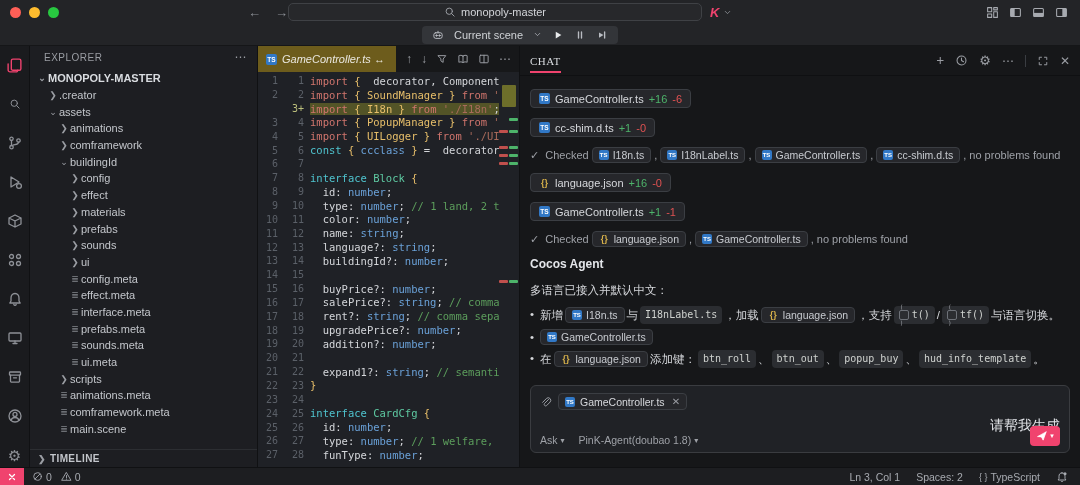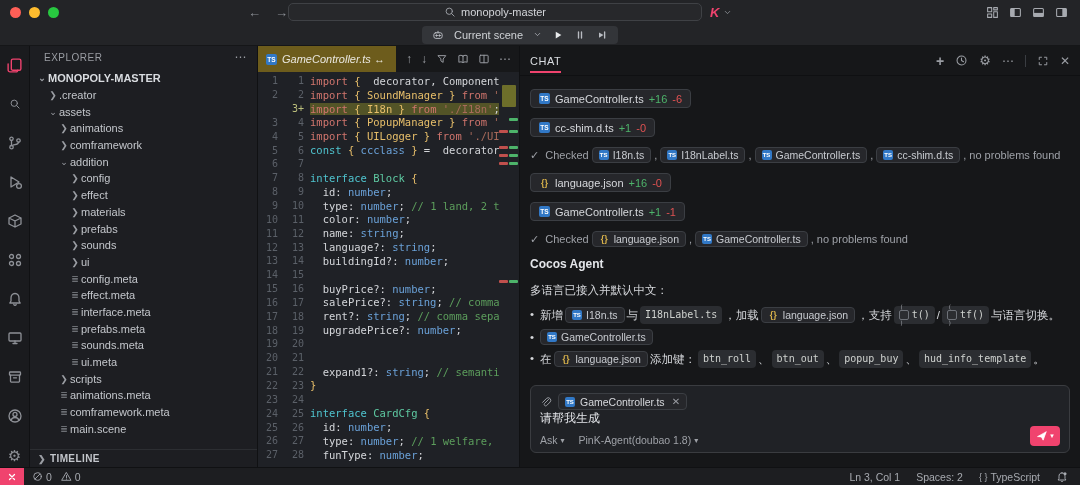--- a/index.html
+++ b/index.html
@@ -60,21 +60,21 @@
   .crow .src { flex:1; overflow:hidden; }
   .crow.added .src { background:rgba(125,127,40,.55); }
   .crow.added .g2 { color:#bcbf7c; }
   .tk-k{color:#d1756d}.tk-y{color:#e8bf6a}.tk-w{color:#d4d6da}.tk-t{color:#6aa1d8}
   .tk-i{color:#4fc4cf}.tk-n{color:#5ec9a2}.tk-s{color:#a96b5b}.tk-c{color:#5c9e5c}.tk-d{color:#4fc4cf}
   .ruler { position:absolute; top:26px; bottom:0; right:0; width:20px; background:#1f2126; }
   .ruler .mk { position:absolute; border-radius:1px; }
 
   
   .chat { width:560px; background:#161719; position:relative; display:flex; flex-direction:column; }
-  .chat-head { height:30px; display:flex; align-items:center; padding:0 10px; border-bottom:1px solid #0f1012; }
+  .chat-head { height:30px; display:flex; align-items:center; padding:0 10px; border-bottom:1px solid #0f1012;font-family:Liberation Serif, serif; }
   .chat-tab { color:#d9dce0; font-size:11px; letter-spacing:.5px; padding-bottom:4px; border-bottom:2px solid #f0436e; margin-top:6px; }
   .chat-hicons { flex:1; display:flex; justify-content:flex-end; align-items:center; gap:11px; color:#9a9da3; font-size:13px; }
   .chat-hicons .ic { display:flex; }
   .chat-hicons .sep { width:1px; height:12px; background:#3a3d42; }
   .chat-body { position:absolute; top:31px; bottom:92px; left:0; right:0; padding:12px 10px 0 10px; overflow:hidden; }
 
   .chip { display:inline-flex; align-items:center; gap:5px; height:19px; padding:0 8px; background:#26272b; border:1px solid #3b3e43; border-radius:4px; font-size:11px; color:#d6d8dc; }
   .chip .plus { color:#4db36a; } .chip .minus { color:#e05252; }
   .blk { margin-bottom:10px; }
   .checked-row { display:flex; align-items:center; flex-wrap:wrap; gap:3px; color:#9ea1a7; font-size:11px; margin-bottom:10px; }
@@ -88,21 +88,21 @@
   .bullet .bwrap { display:flex; align-items:center; flex-wrap:wrap; gap:2px; line-height:16px; }
   .icode { font-family:"DejaVu Sans Mono",monospace; font-size:10px; background:#2b2d31; border-radius:4px; padding:1px 5px; color:#cfd2cf; }
   .mchip { display:inline-flex; align-items:center; gap:3px; background:#2b2d31; border-radius:4px; padding:1px 5px; font-family:"DejaVu Sans Mono",monospace; font-size:10px; color:#cfd2cf; }
   .mchip .mico { width:10px; height:10px; border:1px solid #6d7178; border-radius:2px; color:#9a9da3; font-size:6px; display:flex; align-items:center; justify-content:center; }
 
   .chat-input { position:absolute; bottom:14px; left:10px; right:10px; height:68px; background:#202226; border:1px solid #3a3c40; border-radius:6px; padding:7px 9px; }
   .attach-row { display:flex; align-items:center; gap:6px; }
   .attach-row .clip { color:#9a9da3; display:flex; }
   .attach-chip { display:inline-flex; align-items:center; gap:5px; height:17px; padding:0 6px; background:#26272b; border:1px solid #3b3e43; border-radius:4px; font-size:10.5px; color:#d6d8dc; }
   .attach-chip .x { color:#9a9da3; font-size:10px; margin-left:2px; }
-  .input-text { color:#e2e4e8; font-size:12px; margin-top:0; }
+  .input-text { color:#e2e4e8; font-size:14px; margin-top:7px;text-align:right; }
   .input-ctrl { position:absolute; left:9px; right:9px; bottom:6px; display:flex; align-items:center; gap:14px; color:#9ea1a7; font-size:10.5px; }
   .dd { display:flex; align-items:center; gap:3px; }
   .dd .cv { font-size:8px; }
   .send-btn { position:absolute; right:0; bottom:0; width:30px; height:20px; background:#f0436e; border-radius:4px; display:flex; align-items:center; justify-content:center; gap:2px; color:#fff; }
   .send-btn .cv { font-size:7px; }
 
   
   .statusbar { position:absolute; top:467px; left:0; width:1080px; height:18px; background:#1d1e21; border-top:1px solid #101113; display:flex; align-items:center; font-size:10.5px; color:#a7aab0; }
   .remote-tile { width:24px; height:18px; background:#f0436e; color:#fff; display:flex; align-items:center; justify-content:center; }
   .sb-left { display:flex; align-items:center; gap:9px; margin-left:8px; }
@@ -297,21 +297,21 @@
         <div class="trow" style="padding-left: 28px;">
           <span class="chev">❯</span>
           <span>animations</span>
         </div>
         <div class="trow" style="padding-left: 28px;">
           <span class="chev">❯</span>
           <span>comframework</span>
         </div>
         <div class="trow" style="padding-left: 28px;">
           <span class="chev">⌄</span>
-          <span>addition</span>
+          <span>buildingId</span>
         </div>
         <div class="trow" style="padding-left: 39px;">
           <span class="chev">❯</span>
           <span>config</span>
         </div>
         <div class="trow" style="padding-left: 39px;">
           <span class="chev">❯</span>
           <span>effect</span>
         </div>
         <div class="trow" style="padding-left: 39px;">
@@ -424,21 +424,21 @@
         <div class="crow"><span class="g1">9</span><span class="g2">10</span><span class="src"><span class="tk-w">  type: </span><span class="tk-t">number</span><span class="tk-w">; </span><span class="tk-c">// 1 land, 2 trans</span></span></div>
         <div class="crow"><span class="g1">10</span><span class="g2">11</span><span class="src"><span class="tk-w">  color: </span><span class="tk-t">number</span><span class="tk-w">;</span></span></div>
         <div class="crow"><span class="g1">11</span><span class="g2">12</span><span class="src"><span class="tk-w">  name: </span><span class="tk-t">string</span><span class="tk-w">;</span></span></div>
         <div class="crow"><span class="g1">12</span><span class="g2">13</span><span class="src"><span class="tk-w">  language?: </span><span class="tk-t">string</span><span class="tk-w">;</span></span></div>
         <div class="crow"><span class="g1">13</span><span class="g2">14</span><span class="src"><span class="tk-w">  buildingId?: </span><span class="tk-t">number</span><span class="tk-w">;</span></span></div>
         <div class="crow"><span class="g1">14</span><span class="g2">15</span></div>
         <div class="crow"><span class="g1">15</span><span class="g2">16</span><span class="src"><span class="tk-w">  buyPrice?: </span><span class="tk-t">number</span><span class="tk-w">;</span></span></div>
         <div class="crow"><span class="g1">16</span><span class="g2">17</span><span class="src"><span class="tk-w">  salePrice?: </span><span class="tk-t">string</span><span class="tk-w">; </span><span class="tk-c">// comma sep</span></span></div>
         <div class="crow"><span class="g1">17</span><span class="g2">18</span><span class="src"><span class="tk-w">  rent?: </span><span class="tk-t">string</span><span class="tk-w">; </span><span class="tk-c">// comma separate</span></span></div>
         <div class="crow"><span class="g1">18</span><span class="g2">19</span><span class="src"><span class="tk-w">  upgradePrice?: </span><span class="tk-t">number</span><span class="tk-w">;</span></span></div>
-        <div class="crow"><span class="g1">19</span><span class="g2">20</span></div>
+        <div class="crow"><span class="g1">19</span><span class="g2">20</span><span class="src"><span class="tk-w">  addition?: </span><span class="tk-t">number</span><span class="tk-w">;</span></span></div>
         <div class="crow"><span class="g1">20</span><span class="g2">21</span></div>
         <div class="crow"><span class="g1">21</span><span class="g2">22</span><span class="src"><span class="tk-w">  expand1?: </span><span class="tk-t">string</span><span class="tk-w">; </span><span class="tk-c">// semantic va</span></span></div>
         <div class="crow"><span class="g1">22</span><span class="g2">23</span><span class="src"><span class="tk-y">}</span></span></div>
         <div class="crow"><span class="g1">23</span><span class="g2">24</span><span class="src"></span></div>
         <div class="crow"><span class="g1">24</span><span class="g2">25</span><span class="src"><span class="tk-i">interface </span><span class="tk-n">CardCfg </span><span class="tk-y">{</span></span></div>
         <div class="crow"><span class="g1">25</span><span class="g2">26</span><span class="src"><span class="tk-w">  id: </span><span class="tk-t">number</span><span class="tk-w">;</span></span></div>
         <div class="crow"><span class="g1">26</span><span class="g2">27</span><span class="src"><span class="tk-w">  type: </span><span class="tk-t">number</span><span class="tk-w">; </span><span class="tk-c">// 1 welfare, 2 ch</span></span></div>
         <div class="crow"><span class="g1">27</span><span class="g2">28</span><span class="src"><span class="tk-w">  funType: </span><span class="tk-t">number</span><span class="tk-w">;</span></span></div>
       </div>
     <div class="ruler" id="ruler">

